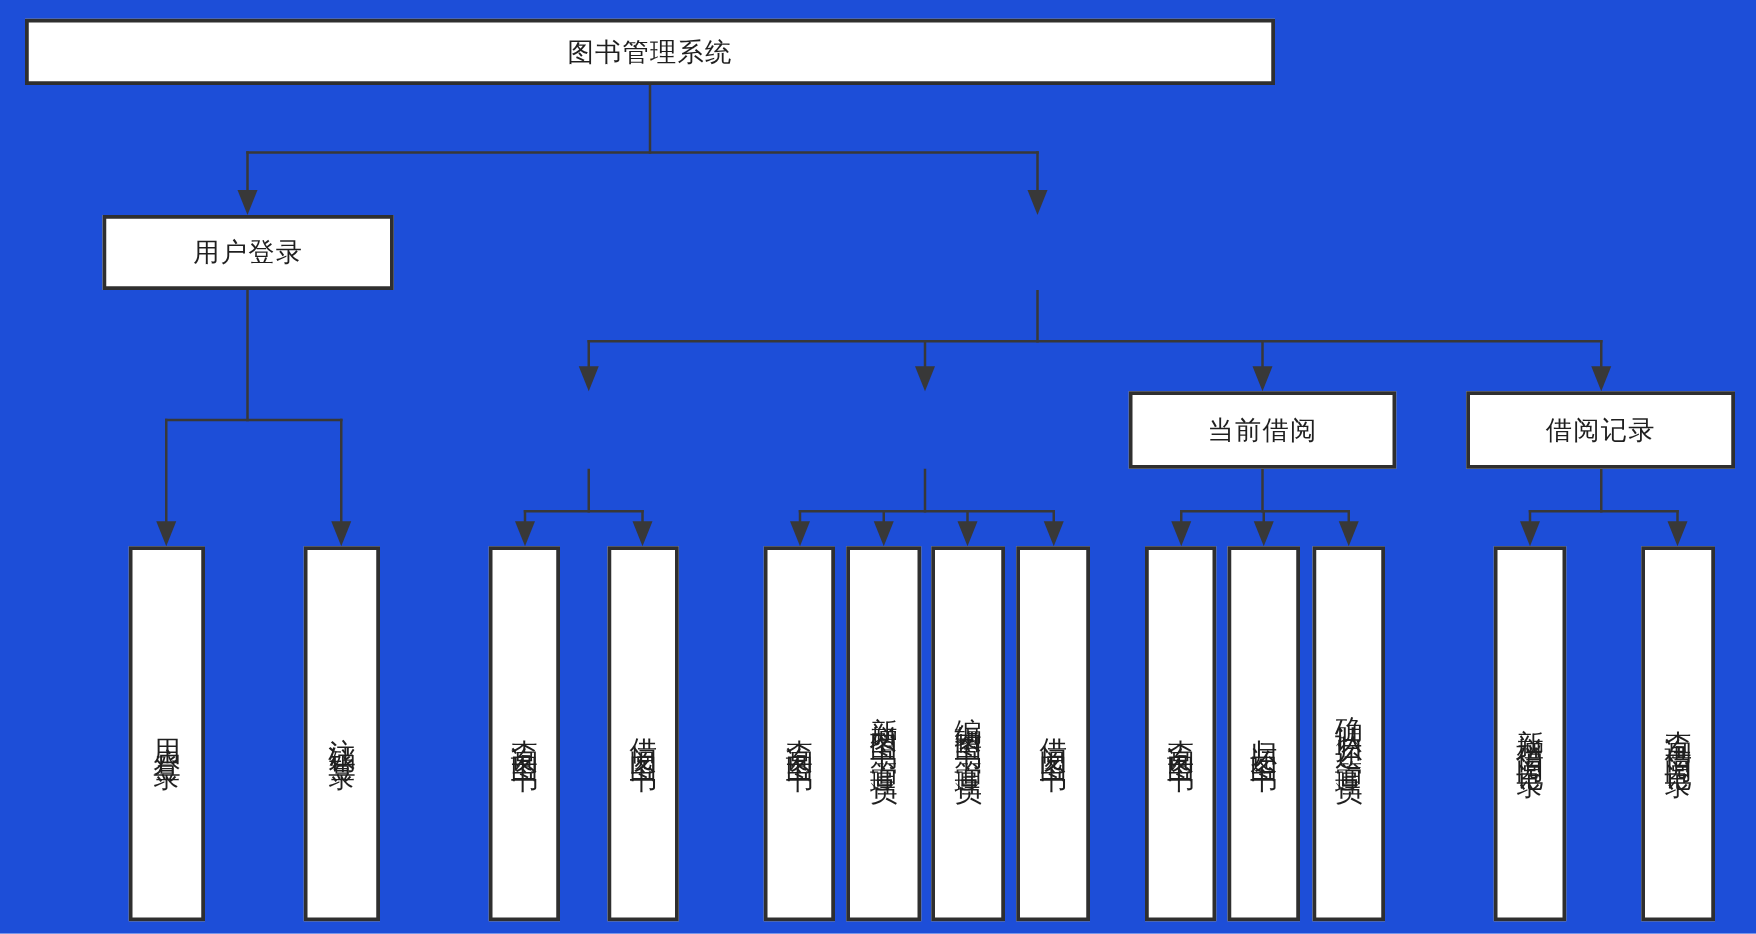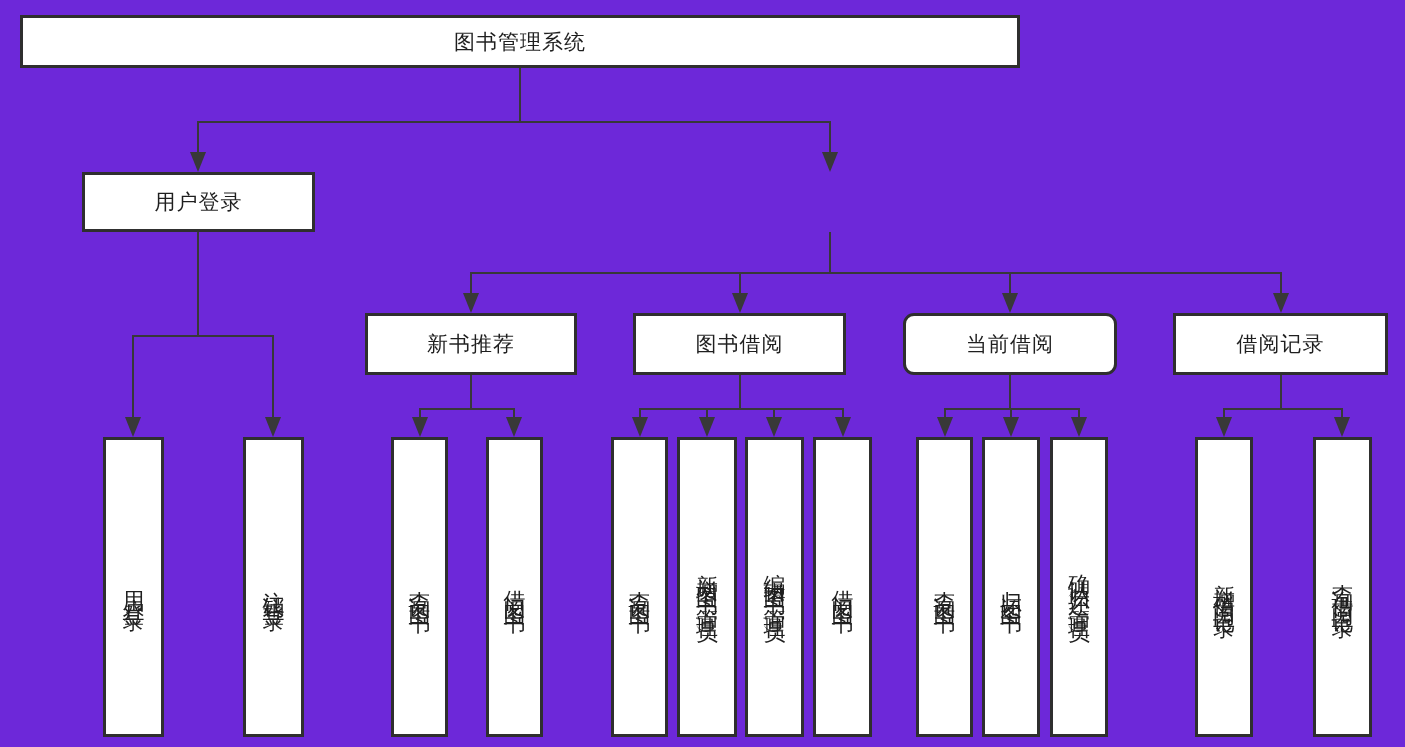--- a/index.html
+++ b/index.html
@@ -1,17 +1,17 @@
 <!DOCTYPE html>
 <html><head>
 <meta charset="utf-8">
 <style>
   html,body { margin:0; padding:0; background:#ffffff; }
   #canvas {
-    position:relative; width:1405px; height:747px; background:#6d28d9;
+    position:relative; width:1405px; height:747px; background:#1d4ed8;
     font-family:"Liberation Sans", sans-serif; overflow:hidden;
   }
   .box {
     position:absolute; box-sizing:border-box;
     border:3px solid #2f2f2f; background:#ffffff;
     display:flex; align-items:center; justify-content:center;
     font-size:21px; color:#1f1f1f; letter-spacing:1px;
     z-index:2;
   }
   .vbox { font-size:22px; }
@@ -37,27 +37,21 @@
 <div id="canvas">
 
   <div class="box" style="left:20px; top:15px; width:1000px; height:53px;">
     <span>图书管理系统</span>
   </div>
 
   <div class="box" style="left:82px; top:172px; width:233px; height:60px;">
     <span>用户登录</span>
   </div>
 
-  <div class="box" style="left:365px; top:313px; width:212px; height:62px;">
-    <span>新书推荐</span>
-  </div>
-  <div class="box" style="left:633px; top:313px; width:213px; height:62px;">
-    <span>图书借阅</span>
-  </div>
-  <div class="box" style="left:903px; top:313px; width:214px; height:62px;border-radius:11px;">
+  <div class="box" style="left:903px; top:313px; width:214px; height:62px;">
     <span>当前借阅</span>
   </div>
   <div class="box" style="left:1173px; top:313px; width:215px; height:62px;text-align:center;">
     <span>借阅记录</span>
   </div>
 
   <div class="box vbox" style="left:103px; top:437px; width:61px; height:300px;">
     <span class="vtext">用户登录</span>
   </div>
   <div class="box vbox" style="left:243px; top:437px; width:61px; height:300px;">

